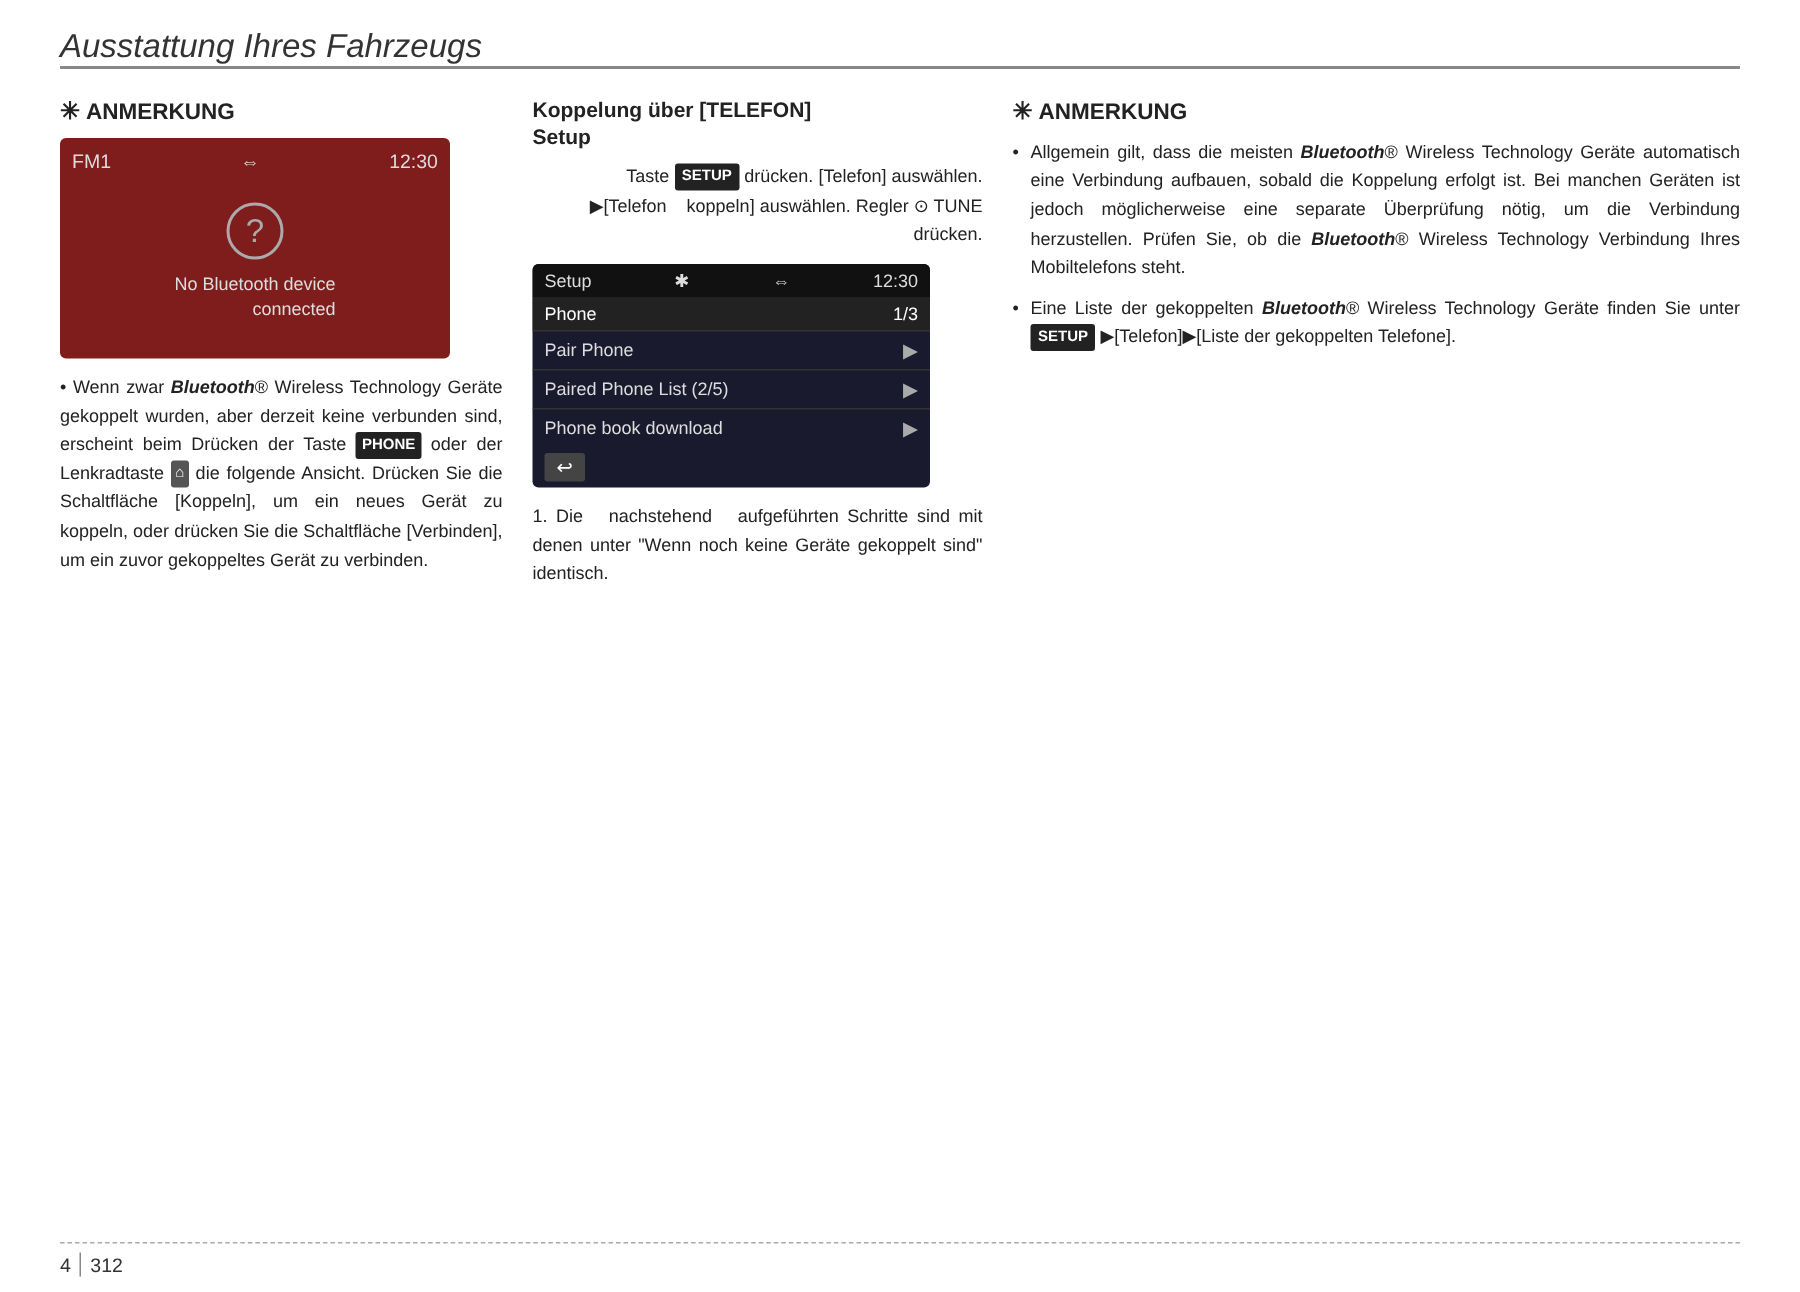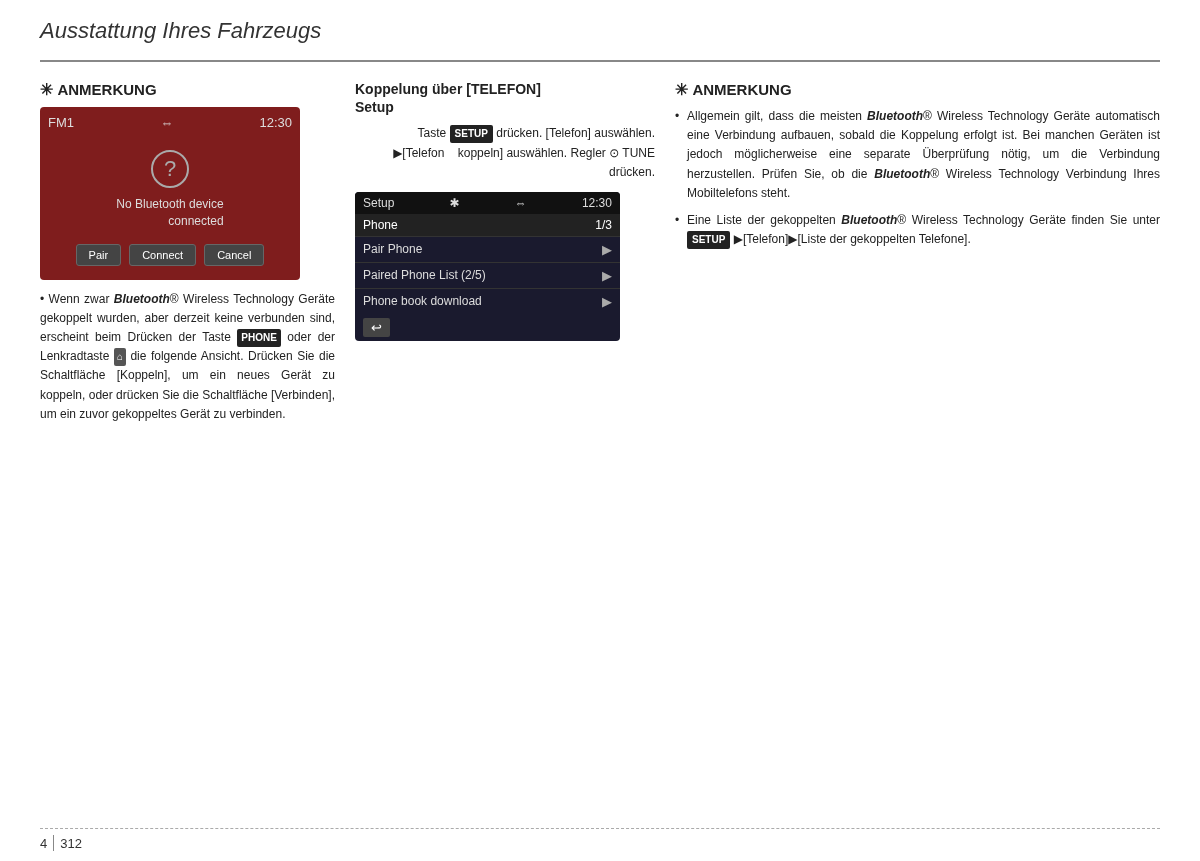--- a/index.html
+++ b/index.html
@@ -13,21 +13,21 @@
       overflow: hidden;
     }
     .page-wrapper {
       padding: 18px 40px 10px 40px;
       height: 100%;
       display: flex;
       flex-direction: column;
     }
     .header {
       border-bottom: 2px solid #888;
-      padding-bottom: 16px;
+      padding-bottom: 0;
       margin-bottom: 18px;
     }
     .header-title {
       font-size: 22px;
       font-style: italic;
       color: #333;
       font-weight: normal;
     }
     .content-area {
       display: flex;
@@ -290,25 +290,20 @@
           <span>⇔</span>
           <span>12:30</span>
         </div>
         <div class="screen-body">
           <div class="question-circle">
             <span>?</span>
           </div>
           <div class="screen-msg">
             <span>No Bluetooth device</span><br>
             <span>connected</span>
-          </div>
-          <div class="screen-buttons">
-            <button class="screen-btn">Pair</button>
-            <button class="screen-btn">Connect</button>
-            <button class="screen-btn">Cancel</button>
           </div>
         </div>
       </div>
 
       <p class="body-text">
         • Wenn zwar <span class="bold-italic">Bluetooth</span>® Wireless
         Technology Geräte gekoppelt wurden,
         aber derzeit keine verbunden sind,
         erscheint beim Drücken der Taste
         <span class="phone-badge">PHONE</span>
@@ -355,20 +350,26 @@
           <div class="setup-menu-item">
             <span>Phone book download</span>
             <span class="arrow">▶</span>
           </div>
         </div>
         <div class="setup-back-btn">
           <span class="back-arrow">↩</span>
         </div>
       </div>
 
+      <p class="mid-step-text">
+        1. Die&nbsp;&nbsp;&nbsp;nachstehend&nbsp;&nbsp;&nbsp;aufgeführten
+        Schritte sind mit denen unter "Wenn
+        noch keine Geräte gekoppelt sind"
+        identisch.
+      </p>
     </div>
 
     <div class="right-col">
       <div class="note-header">
         <span class="asterisk">✳</span>
         <span>ANMERKUNG</span>
       </div>
       <ul class="bullet-list">
         <li>
           Allgemein gilt, dass die meisten <span class="bold-italic">Bluetooth</span>® Wireless Technology Geräte automatisch eine Verbindung aufbauen, sobald die Koppelung erfolgt ist. Bei manchen Geräten ist jedoch möglicherweise eine separate Überprüfung nötig, um die Verbindung herzustellen. Prüfen Sie, ob die <span class="bold-italic">Bluetooth</span>® Wireless Technology Verbindung Ihres Mobiltelefons steht.

